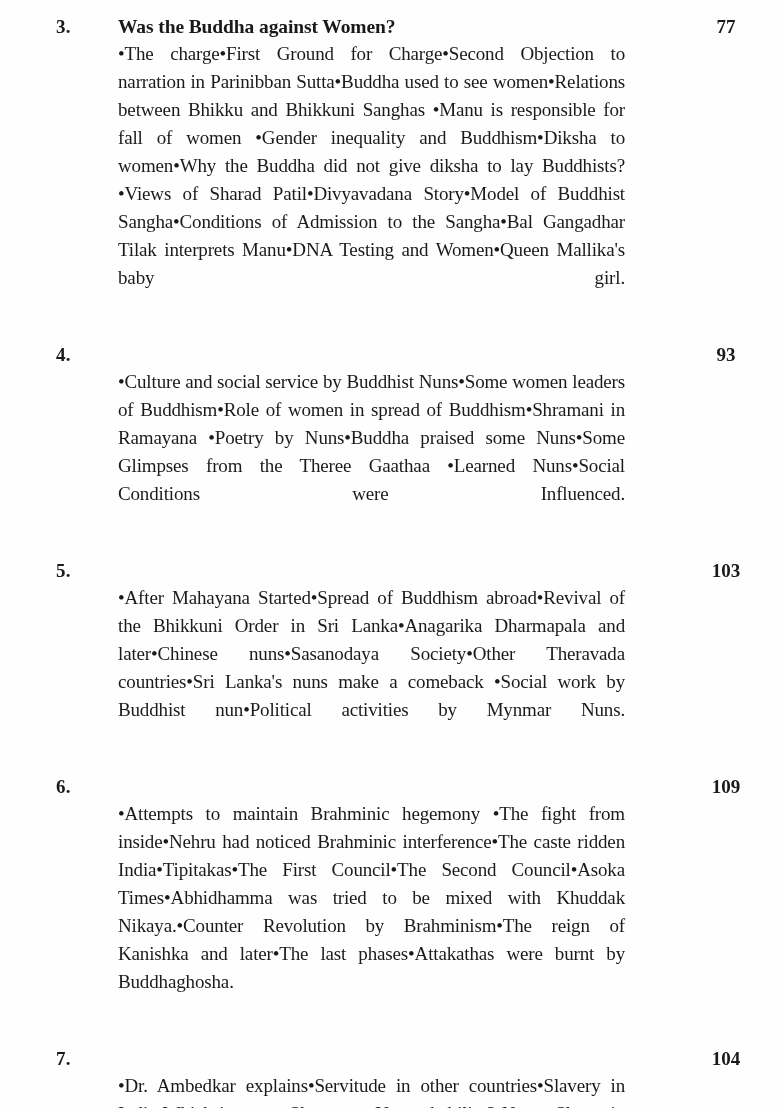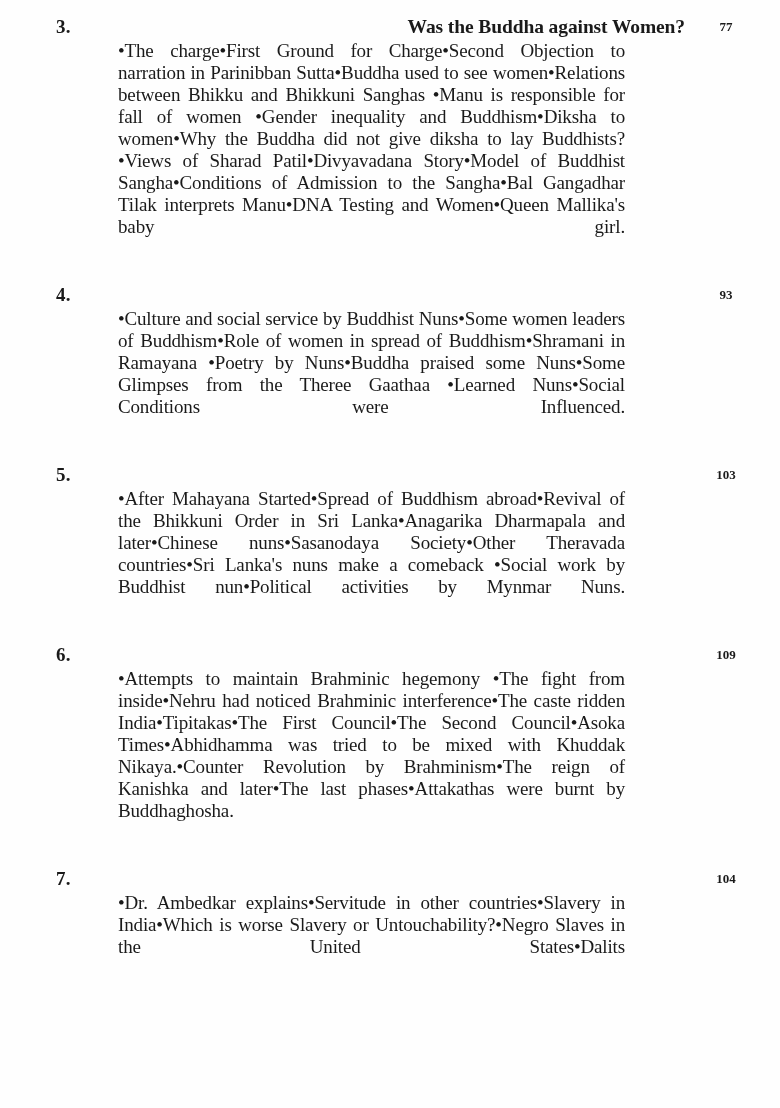--- a/index.html
+++ b/index.html
@@ -53,38 +53,37 @@
     letter-spacing: 0.2px;
   }
 
   .entry-title {
     margin-left: 118px;
     margin-right: 95px;
     font-size: 19.5px;
     font-weight: bold;
     line-height: 26px;
     letter-spacing: -0.1px;
-    text-align: right;
   }
 
   .entry-page {
     position: absolute;
     right: 0;
     top: 0;
     width: 108px;
     text-align: center;
-    font-size: 13px;
+    font-size: 19px;
     font-weight: bold;
     line-height: 26px;
   }
 
   .entry-desc {
     margin: 0 155px 0 118px;
     font-size: 19px;
-    line-height: 22px;
+    line-height: 28px;
     text-align: justify;
     text-justify: inter-word;
     letter-spacing: -0.15px;
     word-spacing: 0.2px;
     hyphens: manual;
   }
 
   .entry-desc::after {
     content: "";
     display: inline-block;

